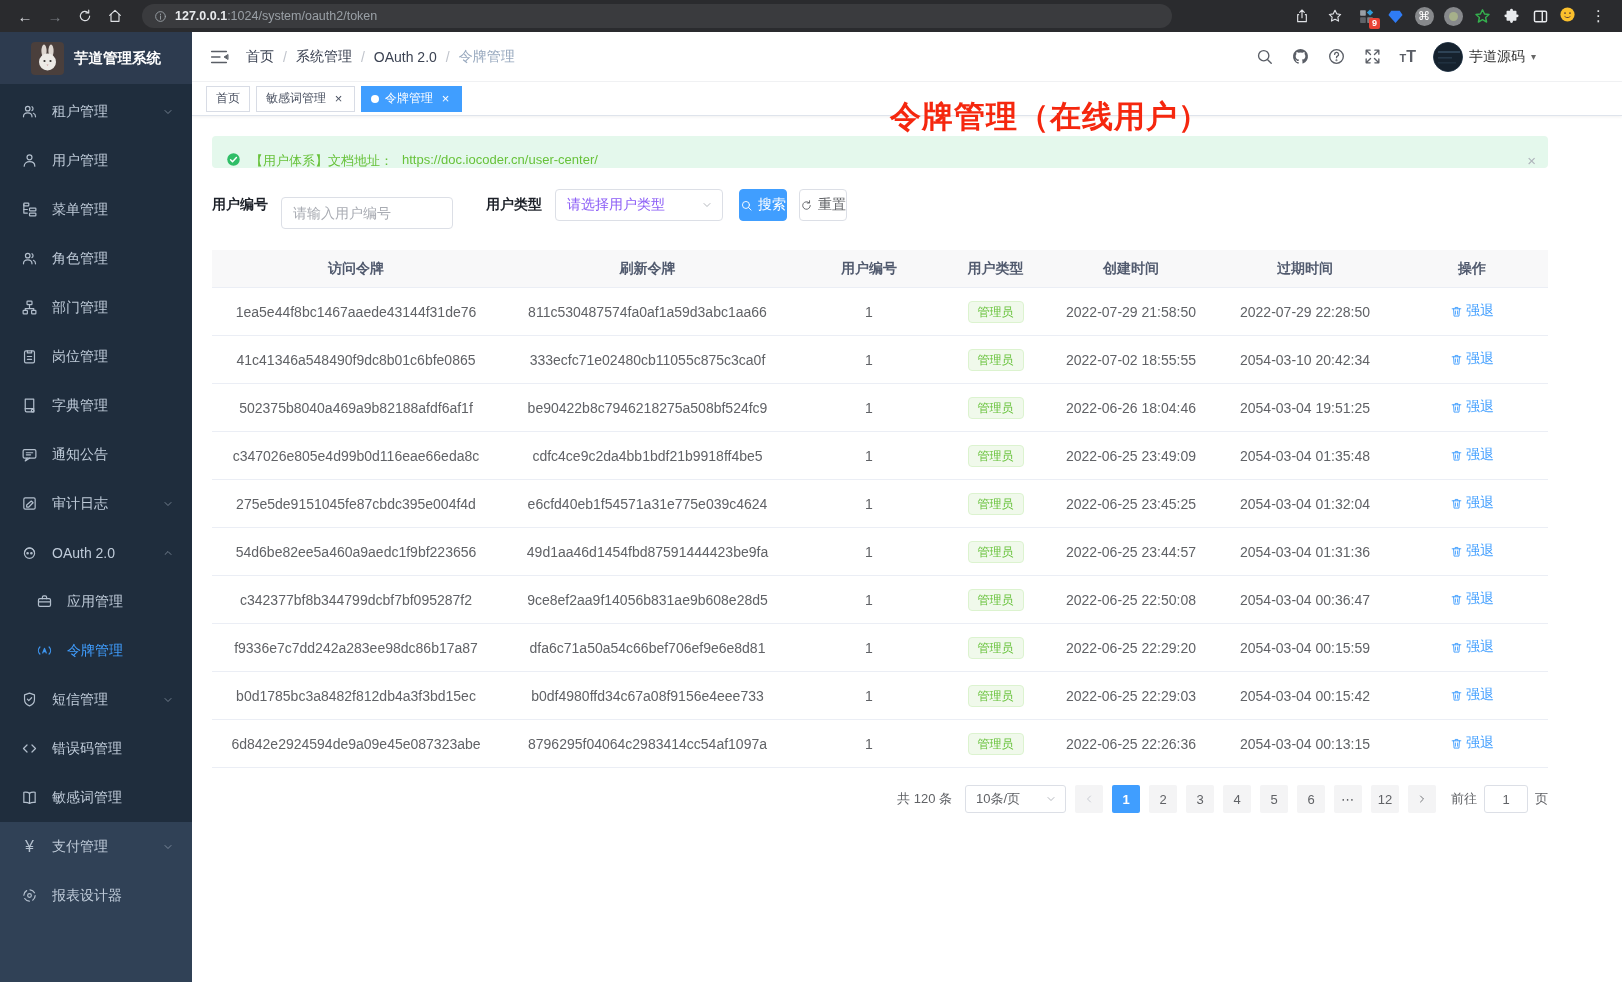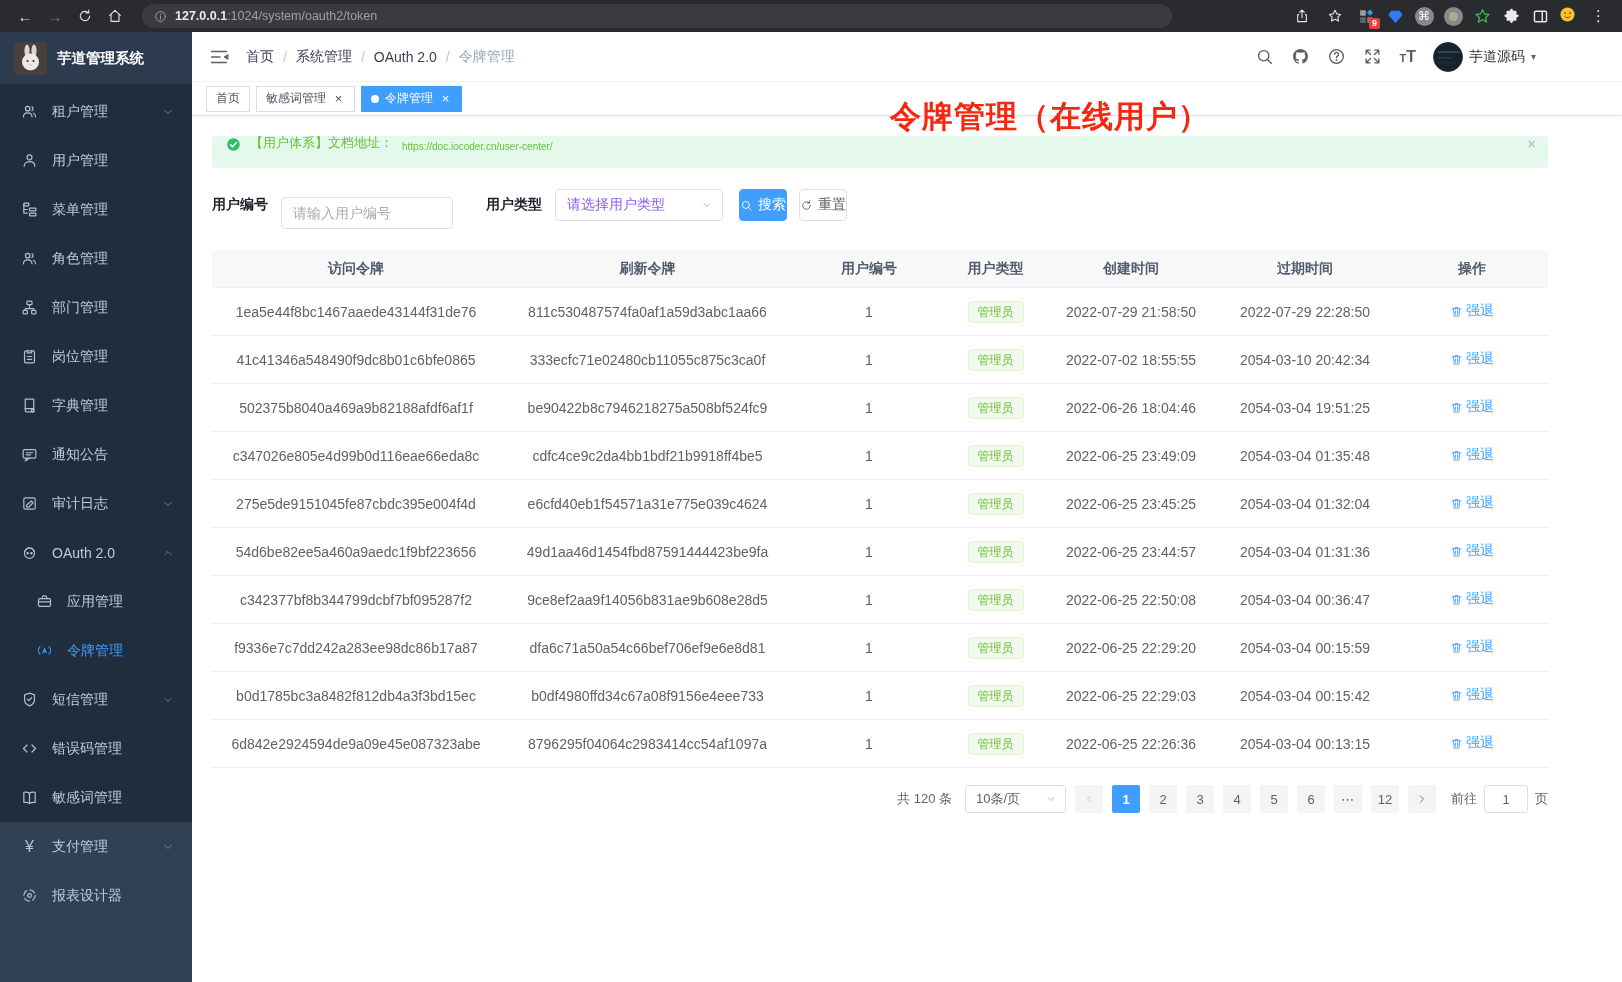--- a/index.html
+++ b/index.html
@@ -28,21 +28,21 @@
     display:flex; align-items:center; justify-content:center; font-size:12px; }
   .circle-ext .inner-dot { width:9px; height:9px; border-radius:50%; background:#a6b08a; }
   .menu-dots { color:#dfe1e5; font-size:15px; letter-spacing:0; padding:0 4px; }
 
   
   .app { display:flex; height:950px; position:relative; }
 
   
   .sidebar { width:192px; flex:0 0 192px; background:#304156; display:flex; flex-direction:column; }
   .logo-row { height:52px; background:#2d3b4f; display:flex; align-items:center; gap:10px;
-    padding:0 14px; flex:0 0 52px; }
+    padding:0 14px; flex:0 0 52px;justify-content:center; }
   .logo-img { width:33px; height:33px; border-radius:4px; overflow:hidden; flex:0 0 33px; }
   .logo-img svg { width:33px; height:33px; display:block; }
   .logo-title { color:#fff; font-size:14.5px; font-weight:700; }
   .menu { flex:1; overflow:hidden; }
   .menu-group-dark { background:#1f2d3d; padding-top:3px; }
   .menu-item { height:49px; display:flex; align-items:center; gap:14px; padding:0 18px 0 21px;
     color:#bfcbd9; font-size:14px; cursor:pointer; }
   .menu-item.sub { padding-left:36px; }
   .menu-item.active { color:var(--primary); }
   .mi-ic { width:17px; height:17px; flex:0 0 17px; opacity:.92; }
@@ -82,25 +82,25 @@
   .tag.active { background:var(--primary); border-color:var(--primary); color:#fff; }
   .tag-dot { width:8px; height:8px; border-radius:50%; background:#fff; }
   .tag-close { font-size:13px; line-height:1; width:13px; text-align:center; border-radius:50%; }
 
   .annotation { position:absolute; left:698px; top:64px; font-size:31px; font-weight:700;
     color:var(--annotation); z-index:6; letter-spacing:1px; white-space:nowrap; }
 
   .content { padding:20px 0 0 20px; width:1356px; }
 
   .alert { width:1336px; height:30px; background:#e4f8ec; border-radius:4px; display:flex;
-    align-items:flex-end; gap:9px; padding:16px 14px; position:relative; }
+    align-items:flex-start; gap:9px; padding:16px 14px; position:relative; }
   .alert-check { width:15px; height:15px; }
   .alert-check svg { width:15px; height:15px; display:block; }
   .alert-text { font-size:13px; color:var(--success); }
-  .alert-link { font-size:10px; color:var(--success); text-decoration:none; cursor:pointer; }
+  .alert-link { font-size:13px; color:var(--success); text-decoration:none; cursor:pointer; }
   .alert-close { position:absolute; right:12px; color:#aeb3ba; font-size:15px; cursor:pointer; }
 
   .filter-row { margin-top:13px; display:flex; align-items:center; }
   .f-label { font-size:14px; font-weight:700; color:#1d2129; margin-right:13px; white-space:nowrap; }
   .f-input { width:172px; height:32px; border:1px solid #dcdfe6; border-radius:4px; padding:0 11px;
     font-size:14px; color:#606266; outline:none; font-family:inherit;margin-top:16px; }
   .f-input::placeholder { color:#a8abb2; }
   .f-select { width:168px; height:32px; border:1px solid #dcdfe6; border-radius:4px; padding:0 9px 0 11px;
     display:flex; align-items:center; justify-content:space-between; cursor:pointer; }
   .f-select .ph { font-size:14px; color:#8b5cf6; }

